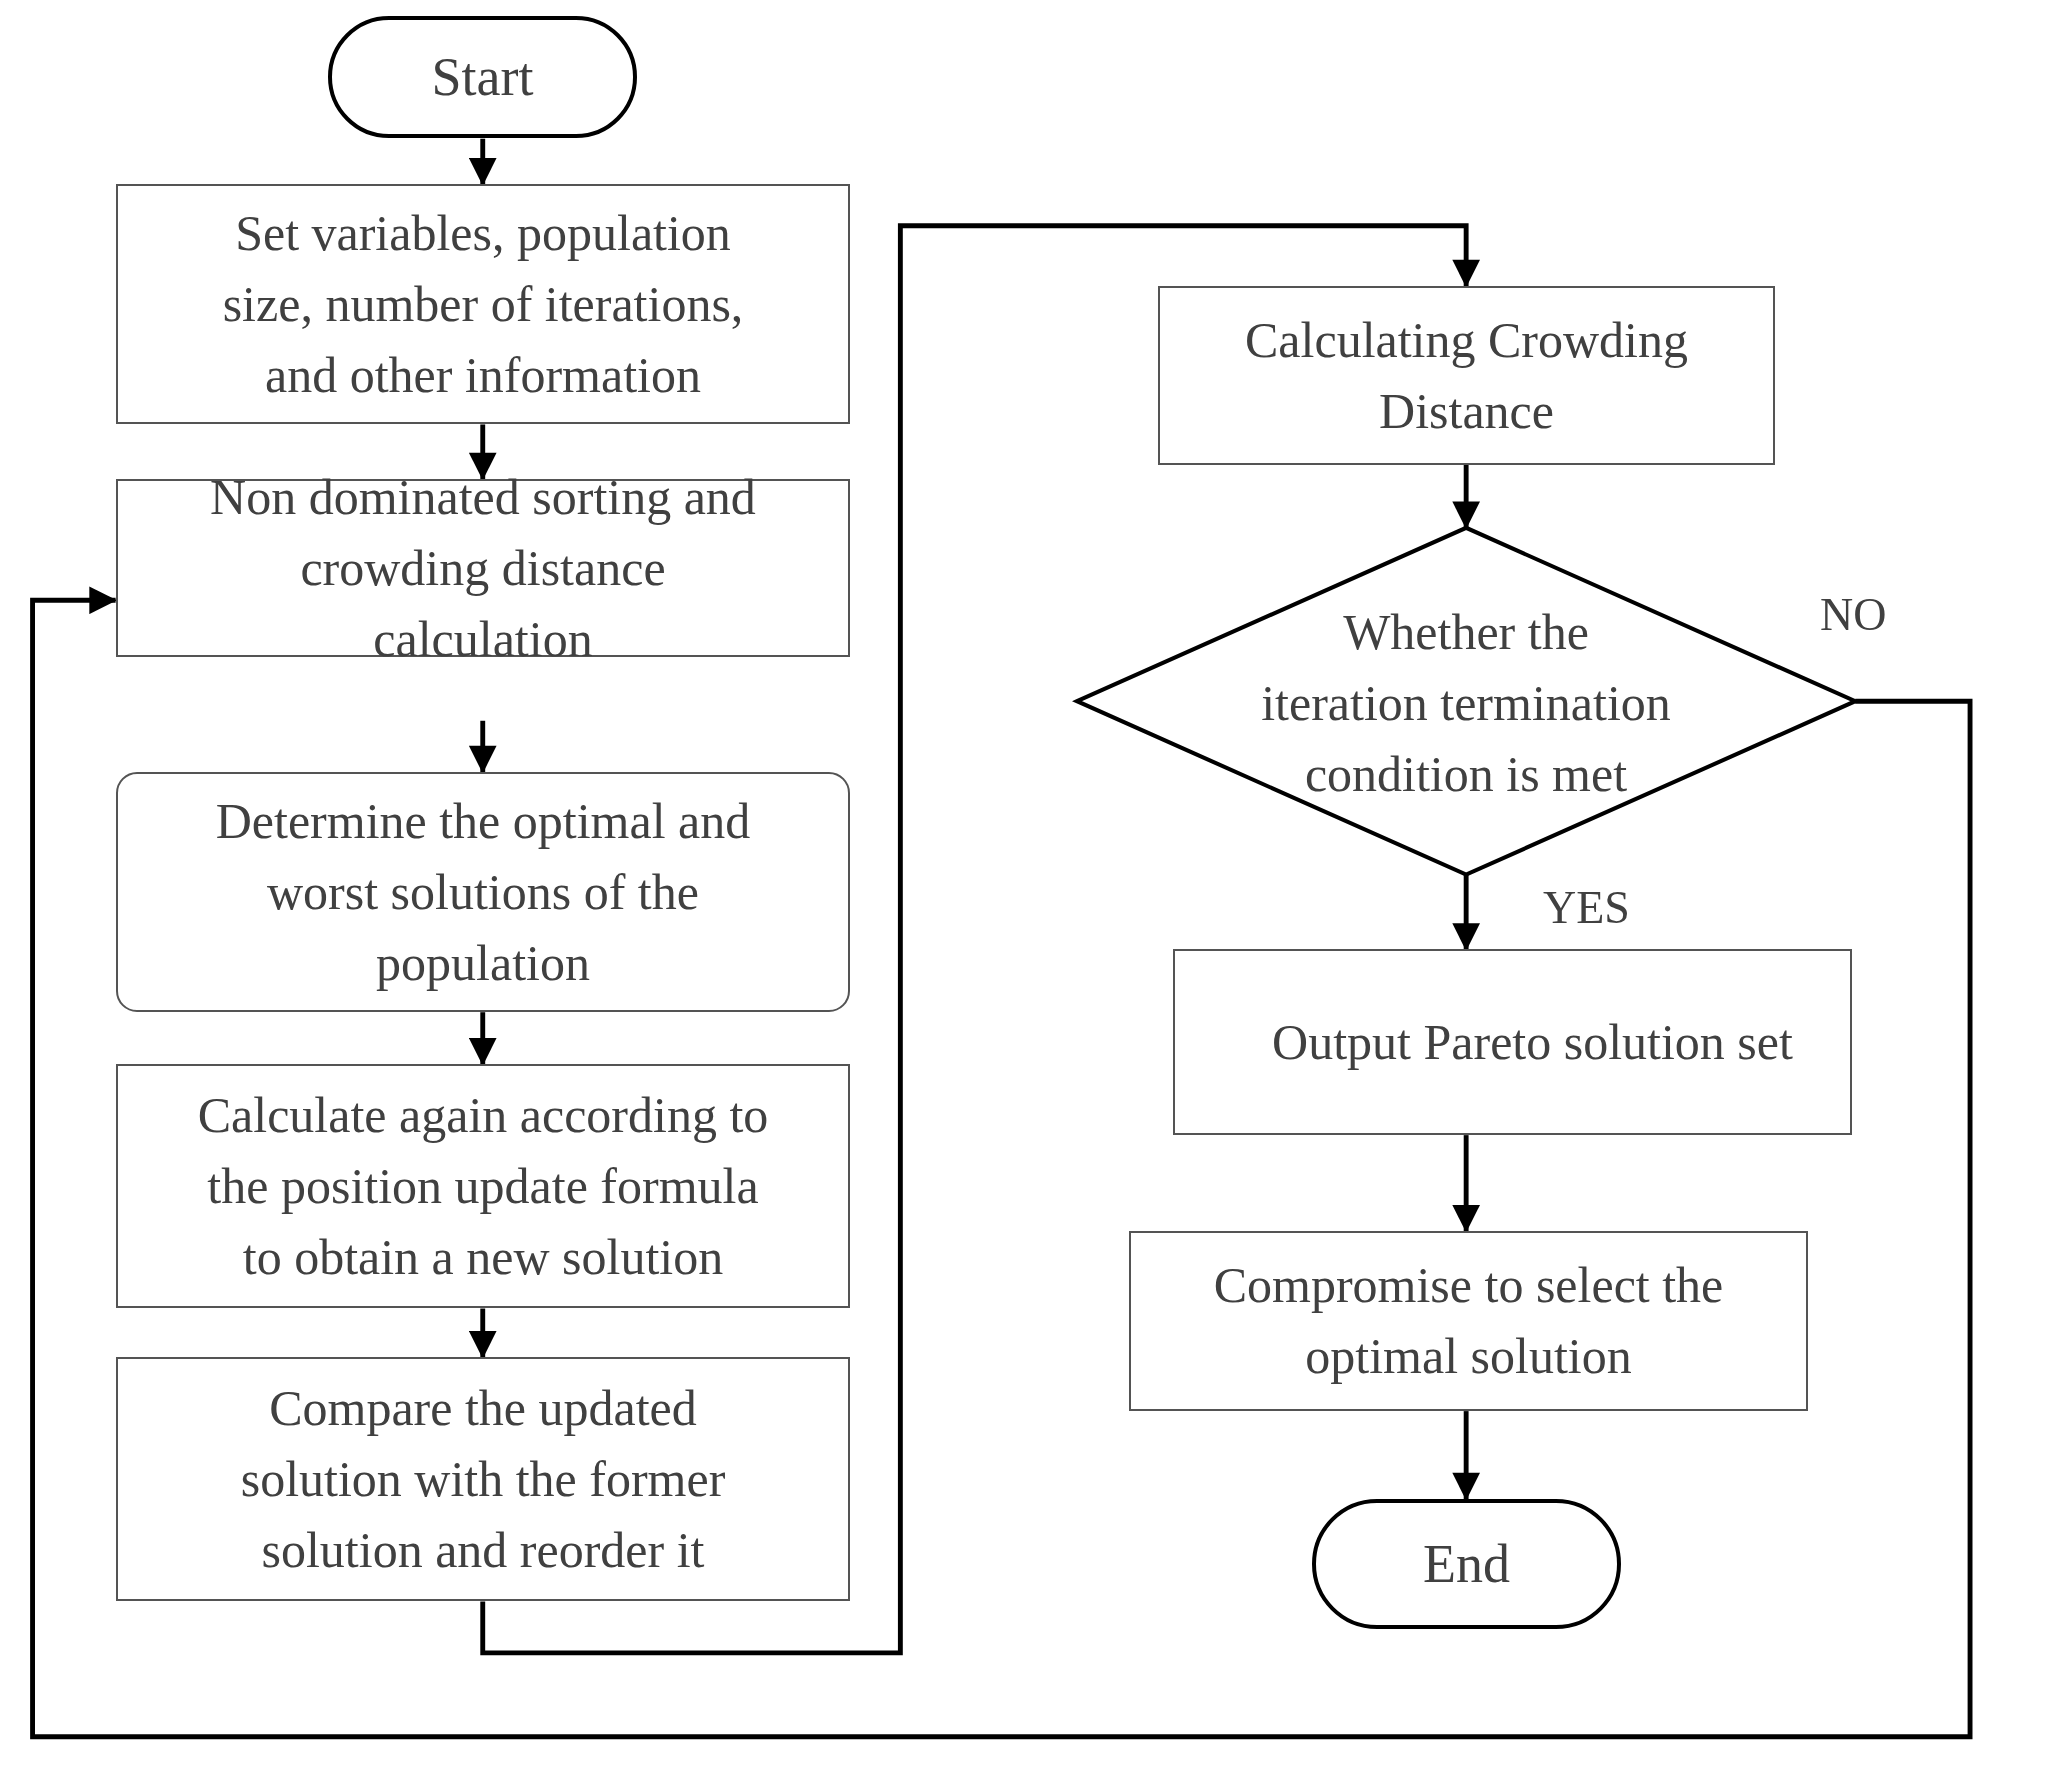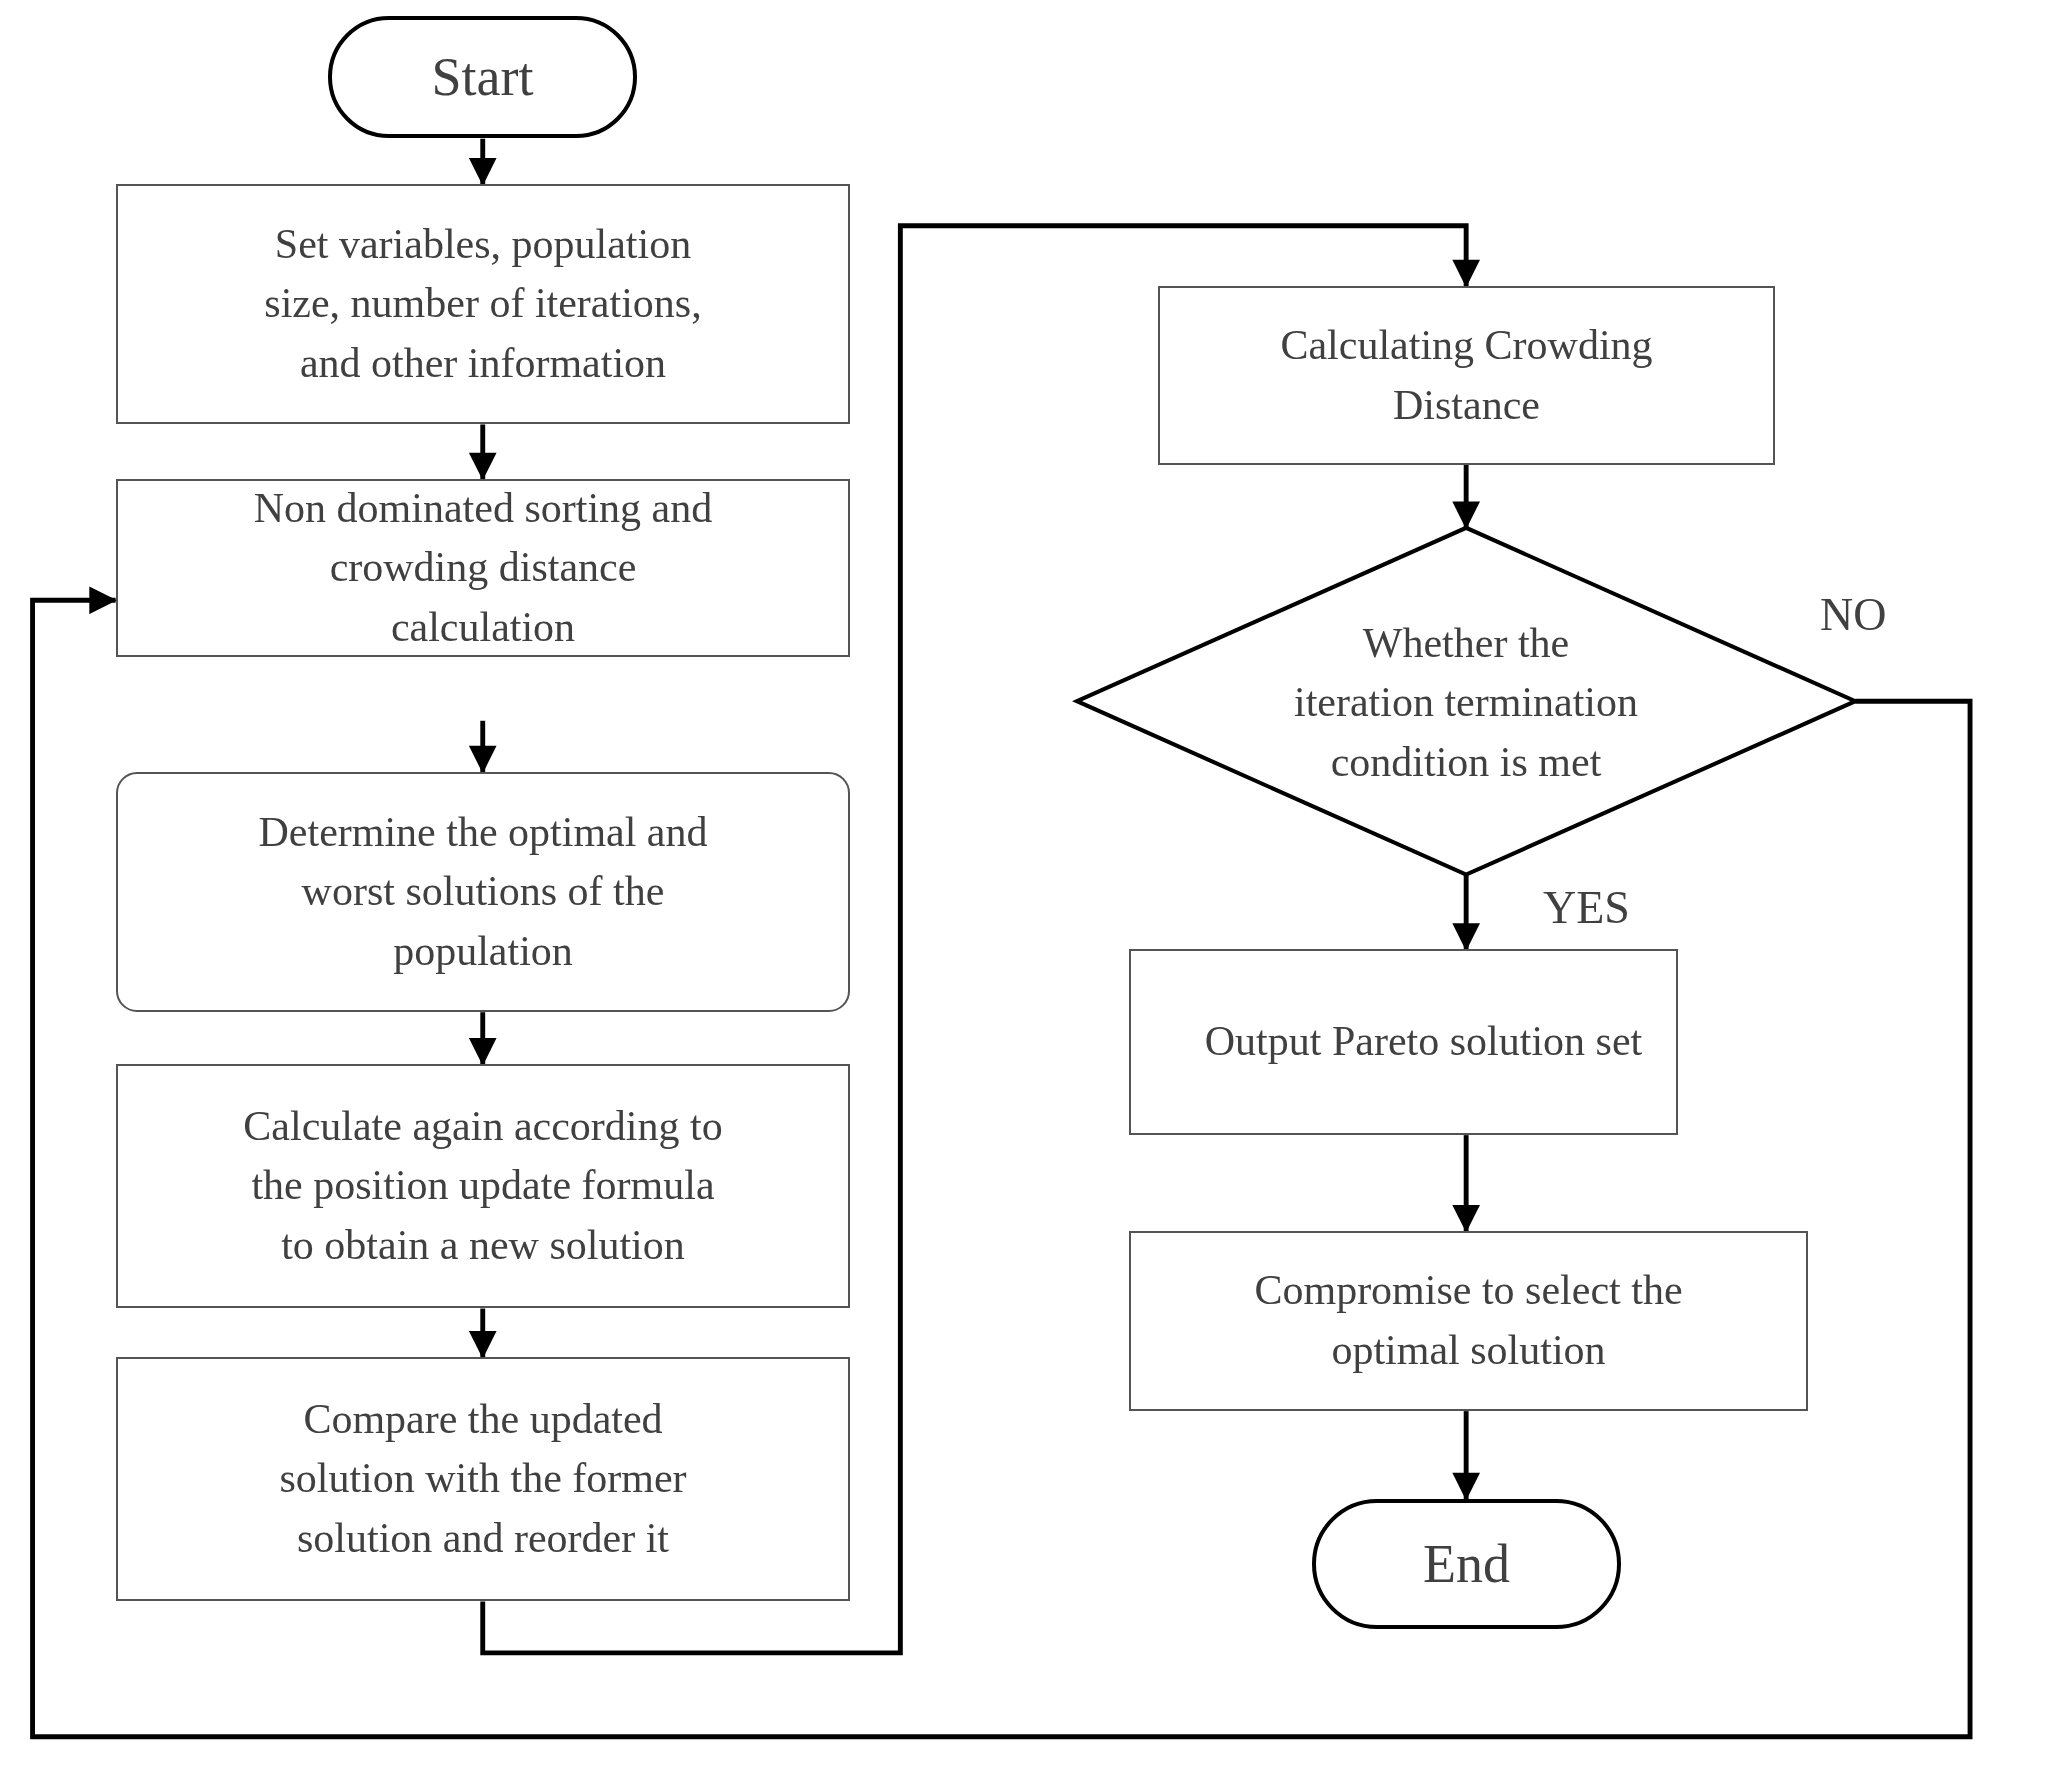--- a/index.html
+++ b/index.html
@@ -25,21 +25,21 @@
   }
   .node {
     position: absolute;
     box-sizing: border-box;
     display: flex;
     align-items: center;
     justify-content: center;
     text-align: center;
     white-space: pre-line;
     background: #ffffff;
-    font-size: 42px;
+    font-size: 50px;
     line-height: 1.42;
   }
   .process {
     border: 2.4px solid #545454;
   }
   .terminator {
     border: 4.9px solid #000000;
     font-size: 54px;
   }
   .diamond-label {
@@ -102,21 +102,21 @@
 solution with the former
 solution and reorder it</div>
 
   <div class="node process" style="left:1158px; top:286px; width:617px; height:179px;">Calculating Crowding
 Distance</div>
 
   <div class="node diamond-label" style="left:1181px; top:544px; width:570px; height:318px;">Whether the
 iteration termination
 condition is met</div>
 
-  <div class="node process" style="left:1129px; top:949px; width:549px; height:186px;padding-left:40px;">Output Pareto solution set</div>
+  <div class="node process" style="left:1173px; top:949px; width:679px; height:186px;padding-left:40px;">Output Pareto solution set</div>
 
   <div class="node process" style="left:1129px; top:1231px; width:679px; height:180px;">Compromise to select the
 optimal solution</div>
 
   <div class="node terminator" style="left:1312px; top:1499px; width:309px; height:130px; border-radius:65px;">End</div>
 
   <div class="edge-label" style="left:1820px; top:588px;">NO</div>
 
   <div class="edge-label" style="left:1543px; top:881px;">YES</div>
 

